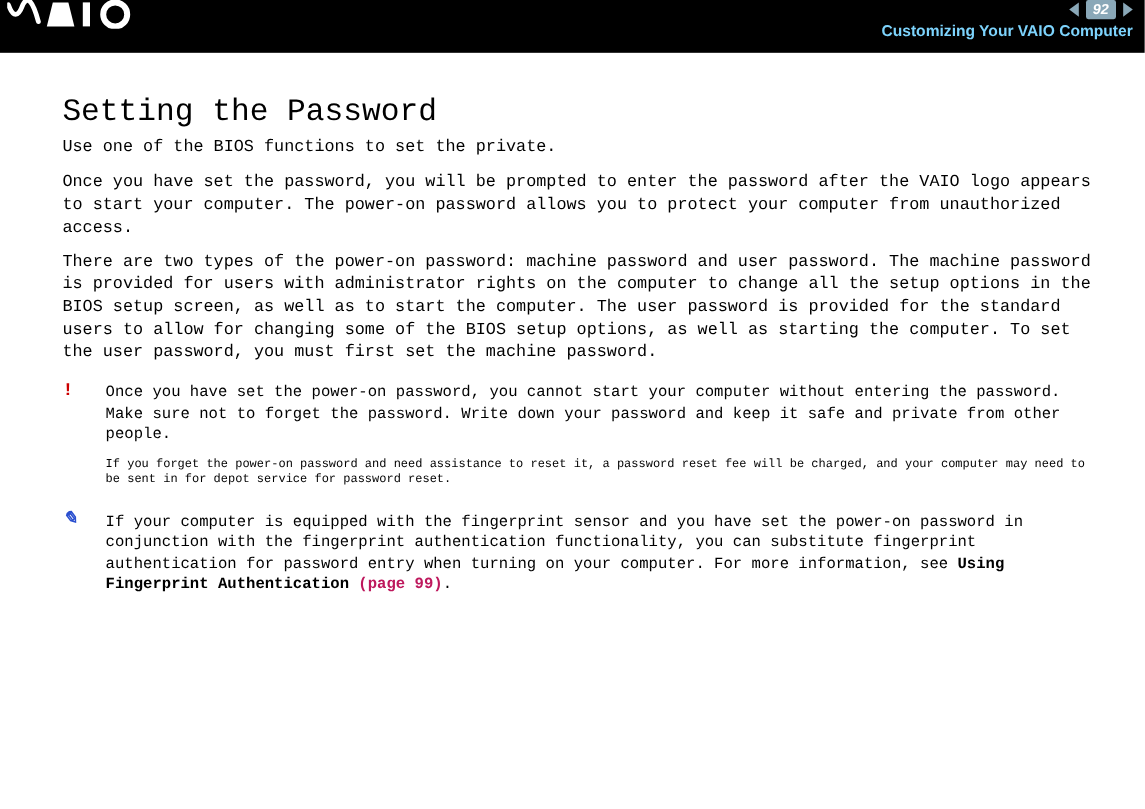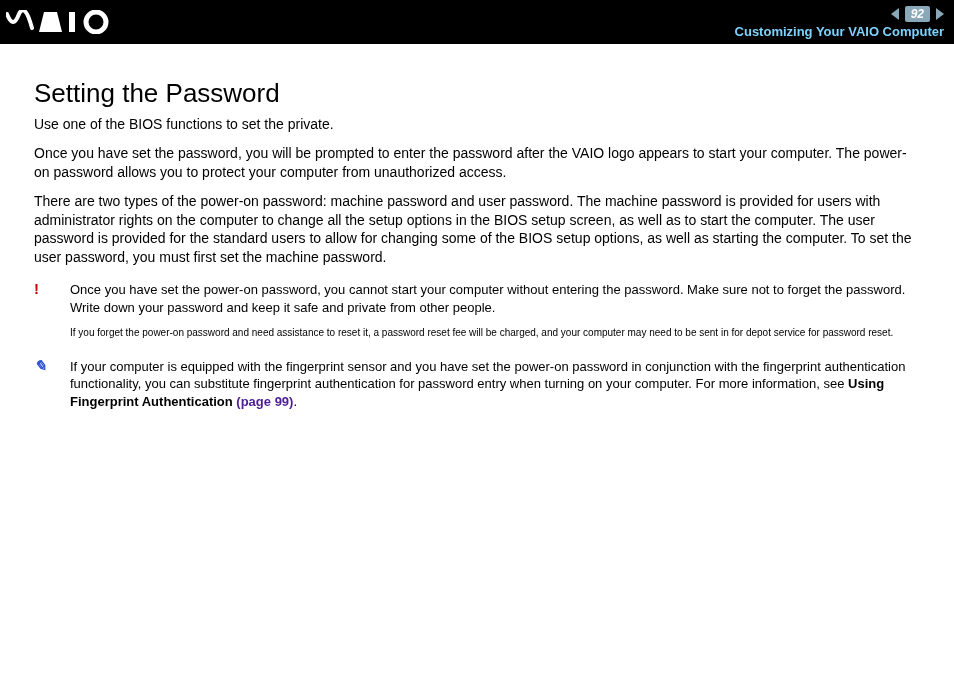--- a/index.html
+++ b/index.html
@@ -9,21 +9,20 @@
     font-size: 14px;
     color: #000;
     width: 954px;
     background: #fff;
   }
   .header {
     background: #000;
     color: #fff;
     height: 44px;
     display: flex;
-    align-items: center;
     justify-content: space-between;
     padding: 0 10px 0 6px;
   }
   .logo svg { display: block; }
   .header-right {
     display: flex;
     flex-direction: column;
     align-items: flex-end;
     gap: 2px;
   }
@@ -47,21 +46,22 @@
     font-size: 12px;
     padding: 1px 6px;
     border-radius: 2px;
   }
   .breadcrumb {
     font-weight: bold;
     font-size: 13px;
     color: #7dd3fc;
   }
   .content {
-    padding: 34px 34px 20px 34px;
+    padding: 34px 34px 20px 52px;
+    font-family: Liberation Mono, monospace;
   }
   h1 {
     font-size: 26px;
     font-weight: normal;
     margin: 0 0 6px 0;
   }
   h2 {
     font-size: 20px;
     font-weight: normal;
     color: #2a4fcf;
@@ -84,21 +84,21 @@
   }
   .note-glyph {
     position: absolute;
     left: 0;
     top: -2px;
     font-weight: bold;
   }
   .glyph-alert { color: #c00; font-size: 15px; }
   .glyph-pen   { color: #2a4fcf; font-size: 15px; font-style: italic; }
   .bold { font-weight: bold; }
-  .link { color: #4c1d95; font-weight: bold; }
+  .link { color: #be185d; font-weight: bold; }
 </style>
 </head>
 <body>
 
 <div class="header">
   <div class="logo">
     <svg width="110" height="24" viewBox="0 0 110 24" fill="none">
       <path d="M1 4 Q 7 20 13 4 Q 19 -8 26 18" stroke="#fff" stroke-width="4" stroke-linecap="round" fill="none"></path>
       <path d="M38 2 L33 22 L56 22 L51 2 Z" fill="#fff"></path>
       <rect x="63" y="2" width="6" height="20" fill="#fff"></rect>

